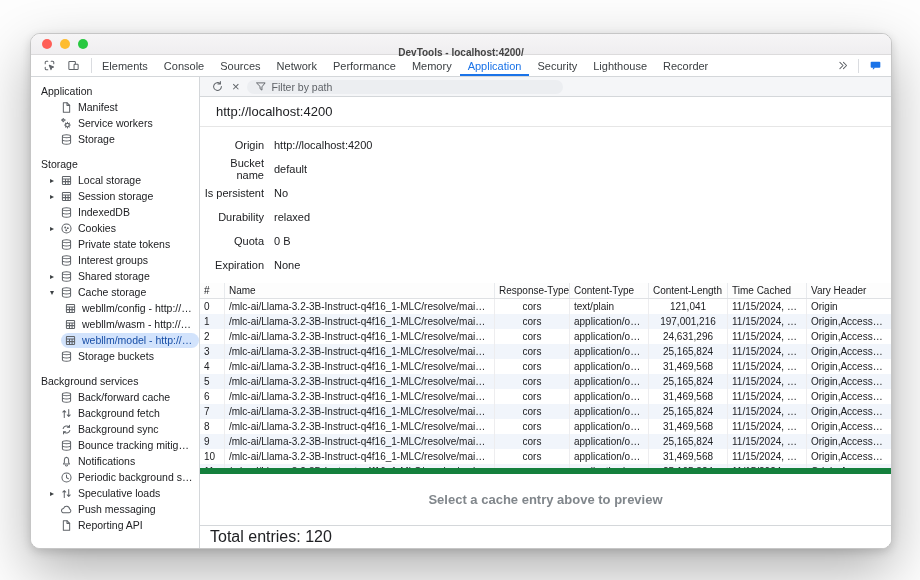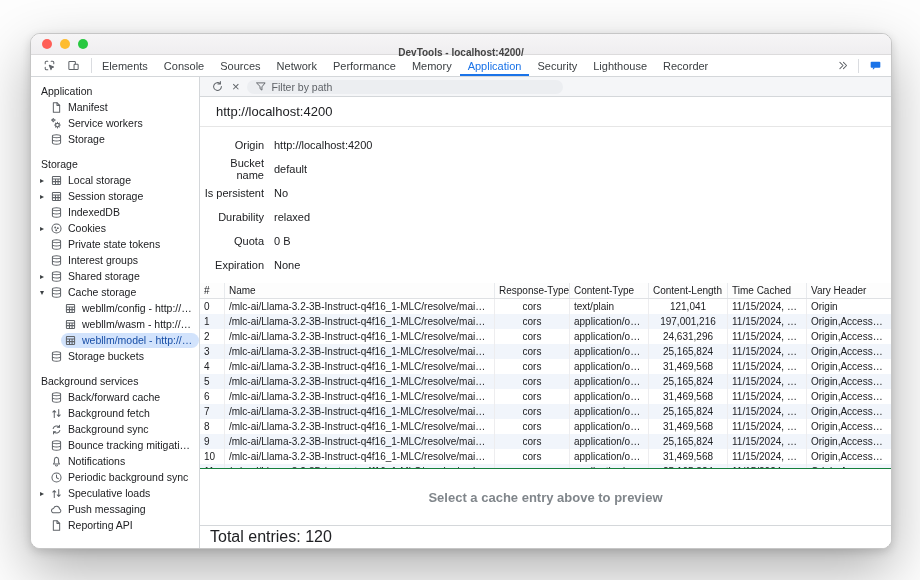--- a/index.html
+++ b/index.html
@@ -22,21 +22,21 @@
   .tab.active{color:var(--accent,#1a73e8);box-shadow:inset 0 -2px 0 var(--accent,#1a73e8);}
   .tab .ticon{display:flex;align-items:center;}
   .tb-right{margin-left:auto;display:flex;align-items:center;gap:6px;padding-right:8px;}
   .ibtn{display:flex;align-items:center;justify-content:center;width:16px;height:16px;}
   
   .content{flex:1;display:flex;min-height:0;}
   .sidebar{width:168px;flex:none;border-right:1px solid #d4d7da;overflow:hidden;padding-top:6px;
     font-size:10.5px;color:#202124;background:#fff;}
   .section{margin-bottom:9px;}
   .section-title{height:16px;line-height:16px;padding-left:10px;color:#202124;}
-  .side-item{height:16px;display:flex;align-items:center;padding-left:6px;}
+  .side-item{height:16px;display:flex;align-items:center;padding-left:16px;}
   .arrow{width:10px;flex:none;font-size:8px;color:#3c4043;text-align:center;}
   .row-body{display:flex;align-items:center;gap:5px;min-width:0;padding:0 6px 0 3px;height:15px;border-radius:8px;}
   .side-item.indent{padding-left:20px;}
   .side-item.selected .row-body{background:var(--sel-bg,#d2e3fc);}
   .side-item.selected .s-label{color:#174ea6;}
   .s-icon{width:13px;height:13px;flex:none;display:flex;align-items:center;}
   .s-label{white-space:nowrap;overflow:hidden;text-overflow:ellipsis;}
   
   .main{flex:1;display:flex;flex-direction:column;min-width:0;background:#fff;}
   .toolbar{height:19px;flex:none;background:#f5f6f8;border-bottom:1px solid #d4d7da;display:flex;
@@ -64,21 +64,21 @@
     overflow:hidden;}
   .td>span{width:100%;overflow:hidden;text-overflow:ellipsis;}
   .c0{width:16px;flex:none;}
   .c1{flex:1;min-width:0;}
   .c2{width:66px;flex:none;}
   .c3{width:70px;flex:none;}
   .c4{width:70px;flex:none;}
   .c5{width:70px;flex:none;}
   .c6{width:76px;flex:none;border-right:none;}
   .td.c2>span,.td.c4>span{text-align:center;}
-  .preview{flex:1;border-top:1px solid #15803d;display:flex;align-items:center;justify-content:center;
+  .preview{flex:1;border-top:6px solid #15803d;display:flex;align-items:center;justify-content:center;
     font-size:13px;font-weight:bold;color:#80868b;background:#fff;min-height:0;}
   .statusbar{height:22px;flex:none;border-top:1px solid #d4d7da;display:flex;align-items:center;
     padding-left:10px;font-size:16px;color:#202124;background:#fff;}
 </style>
 </head>
 <body>
 
 <div class="window">
   <div class="titlebar">
     <div class="lights">

